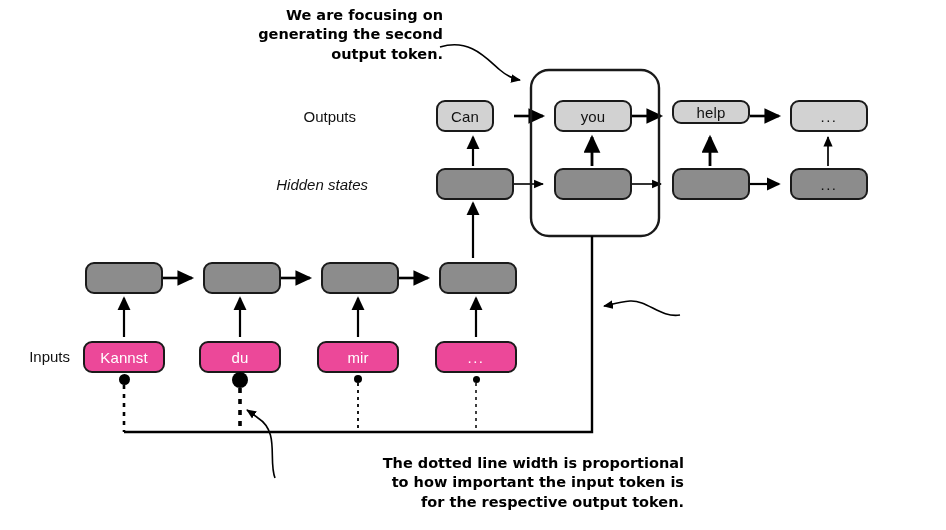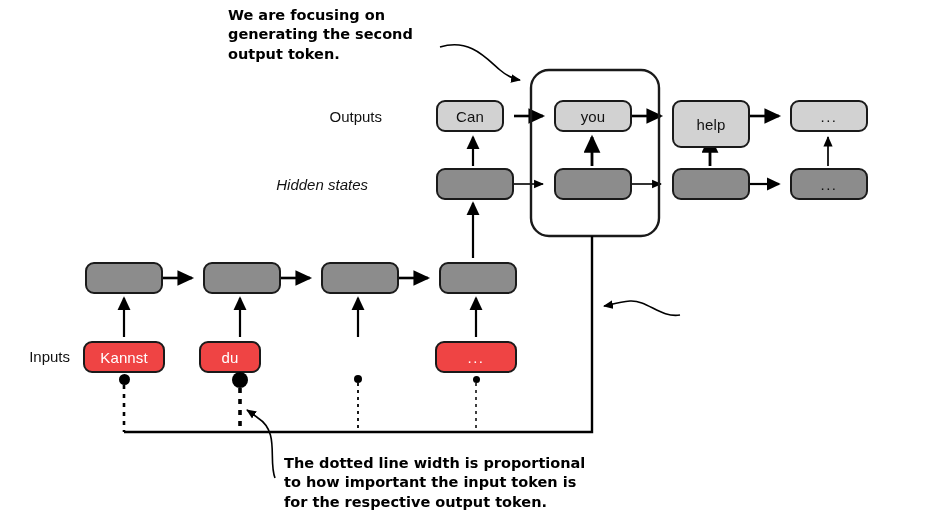--- a/index.html
+++ b/index.html
@@ -42,21 +42,21 @@
     background: #d2d2d2;
     color: #111111;
   }
   .node.hidden-dec {
     background: #8c8c8c;
   }
   .node.hidden-enc {
     background: #8c8c8c;
   }
   .node.input {
-    background: #ef4444;
+    background: #ec4899;
     color: #ffffff;
   }
   .node .ellipsis {
     font-size: 15px;
     letter-spacing: 1.5px;
   }
   
   .row-label {
     position: absolute;
     font-size: 15px;
@@ -68,20 +68,21 @@
   
   .annot {
     position: absolute;
     font-family: "DejaVu Sans", sans-serif;
     font-weight: bold;
     font-size: 14.5px;
     line-height: 1.33;
     color: #000000;
     white-space: pre-line;
     z-index: 4;
+    text-align: right;
   }
   
   .att-dot {
     position: absolute;
     background: #000000;
     border-radius: 50%;
     z-index: 5;
   }
 </style>
 </head>
@@ -156,33 +157,33 @@
 
     <g>
       <path d="M 680 315 C 660 318 648 300 630 301 C 618 302 610 305 604 306" fill="none" stroke="#000" stroke-width="1.6" marker-end="url(#ahthin)"></path>
     </g>
 
     <g>
       <path d="M 275 478 C 268 460 280 432 258 418 C 254 415 250 412 247 410" fill="none" stroke="#000" stroke-width="1.6" marker-end="url(#ahthin)"></path>
     </g>
   </svg>
 
-  <div class="row-label" style="left:292px; top:108px; width:90px;">Outputs</div>
+  <div class="row-label" style="left:266px; top:108px; width:90px;">Outputs</div>
 
   <div class="row-label" style="left:248px; top:176px; width:120px;font-style:italic;">Hidden states</div>
 
   <div class="row-label" style="left:0px; top:348px; width:70px;">Inputs</div>
 
-  <div class="node output" style="left:436px; top:100px; width:68px; height:32px;">
+  <div class="node output" style="left:436px; top:100px; width:58px; height:32px;">
     <span>Can</span>
   </div>
   <div class="node output" style="left:554px; top:100px; width:78px; height:32px;">
     <span>you</span>
   </div>
-  <div class="node output" style="left:672px; top:100px; width:78px; height:48px;">
+  <div class="node output" style="left:672px; top:100px; width:78px; height:24px;">
     <span>help</span>
   </div>
   <div class="node output" style="left:790px; top:100px; width:78px; height:32px;">
     <span class="ellipsis">...</span>
   </div>
 
   <div class="node hidden-dec" style="left:436px; top:168px; width:78px; height:32px;">
     <span></span>
   </div>
   <div class="node hidden-dec" style="left:554px; top:168px; width:78px; height:32px;">
@@ -204,22 +205,25 @@
   <div class="node hidden-enc" style="left:321px; top:262px; width:78px; height:32px;">
     <span></span>
   </div>
   <div class="node hidden-enc" style="left:439px; top:262px; width:78px; height:32px;">
     <span></span>
   </div>
 
   <div class="node input" style="left:83px; top:341px; width:82px; height:32px;">
     <span>Kannst</span>
   </div>
-  <div class="node input" style="left:199px; top:341px; width:62px; height:32px;">
+  <div class="node input" style="left:199px; top:341px; width:82px; height:32px;">
     <span>du</span>
+  </div>
+  <div class="node input" style="left:317px; top:341px; width:82px; height:32px;">
+    <span>mir</span>
   </div>
   <div class="node input" style="left:435px; top:341px; width:82px; height:32px;">
     <span class="ellipsis">...</span>
   </div>
 
   <div class="att-dot" style="left:118.5px; top:374px; width:11px; height:11px;"></div>
   <div class="att-dot" style="left:232px; top:372px; width:16px; height:16px;"></div>
   <div class="att-dot" style="left:354px; top:375px; width:8px; height:8px;"></div>
   <div class="att-dot" style="left:472.5px; top:376px; width:7px; height:7px;"></div>
 

